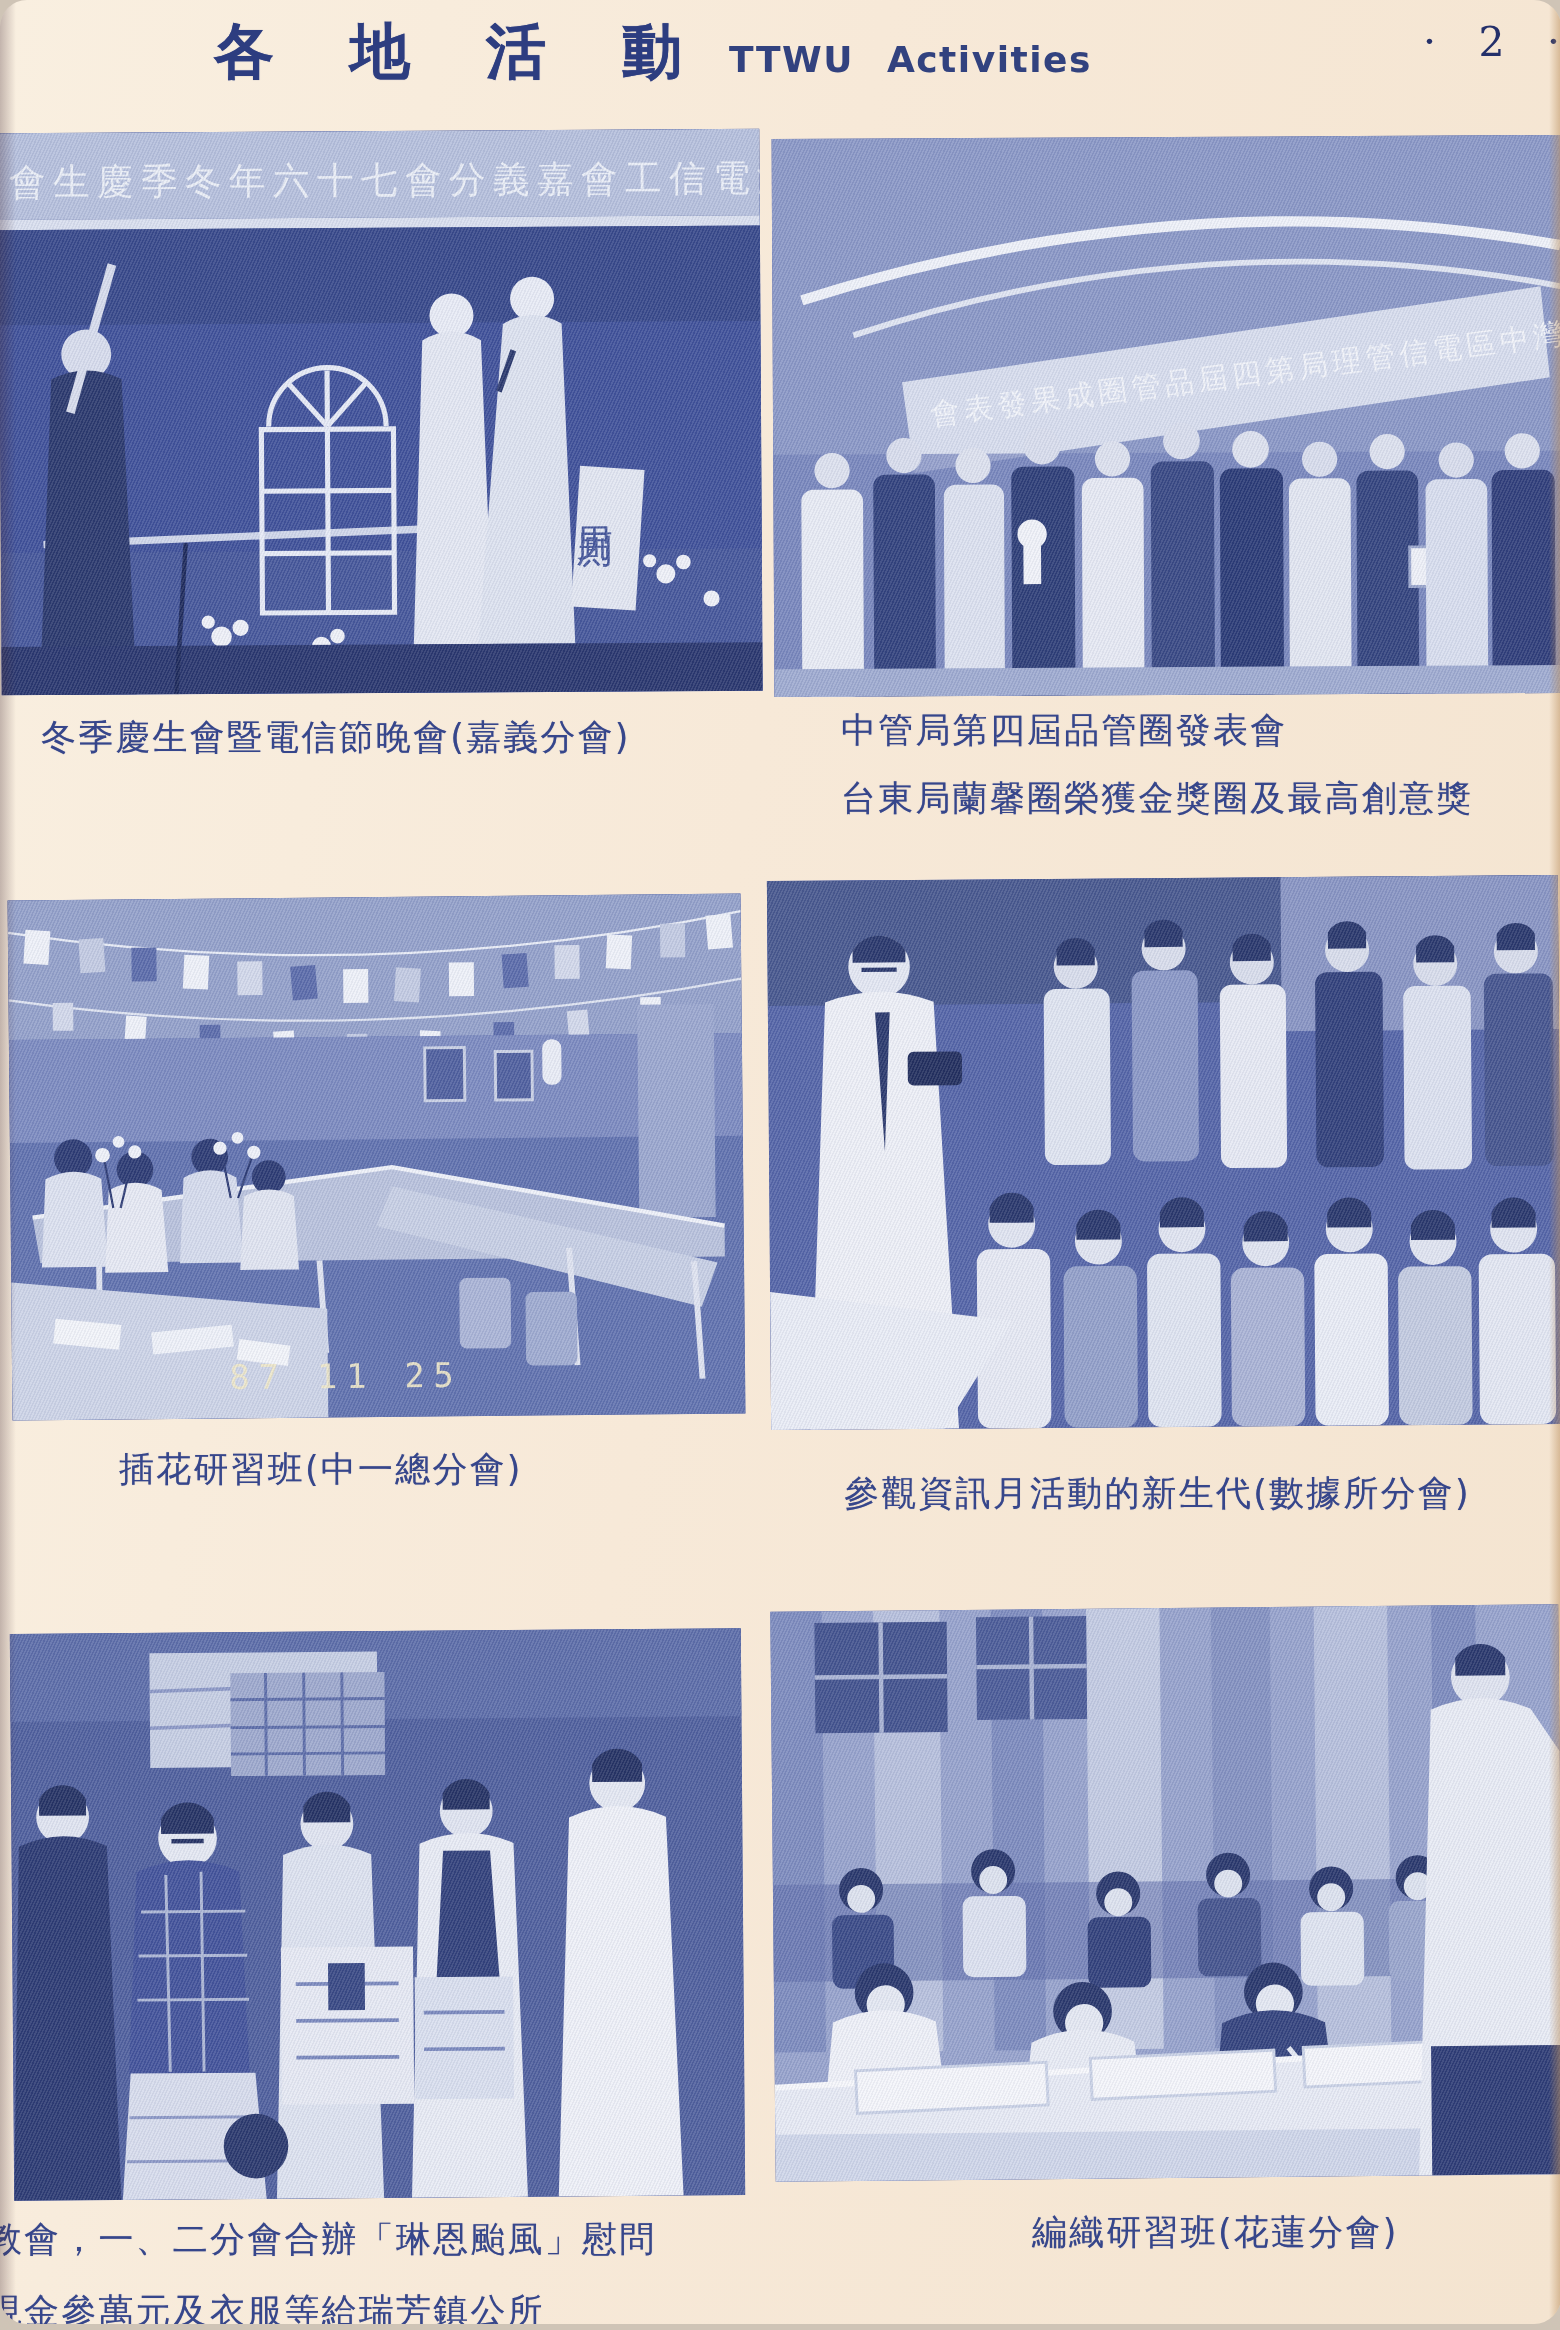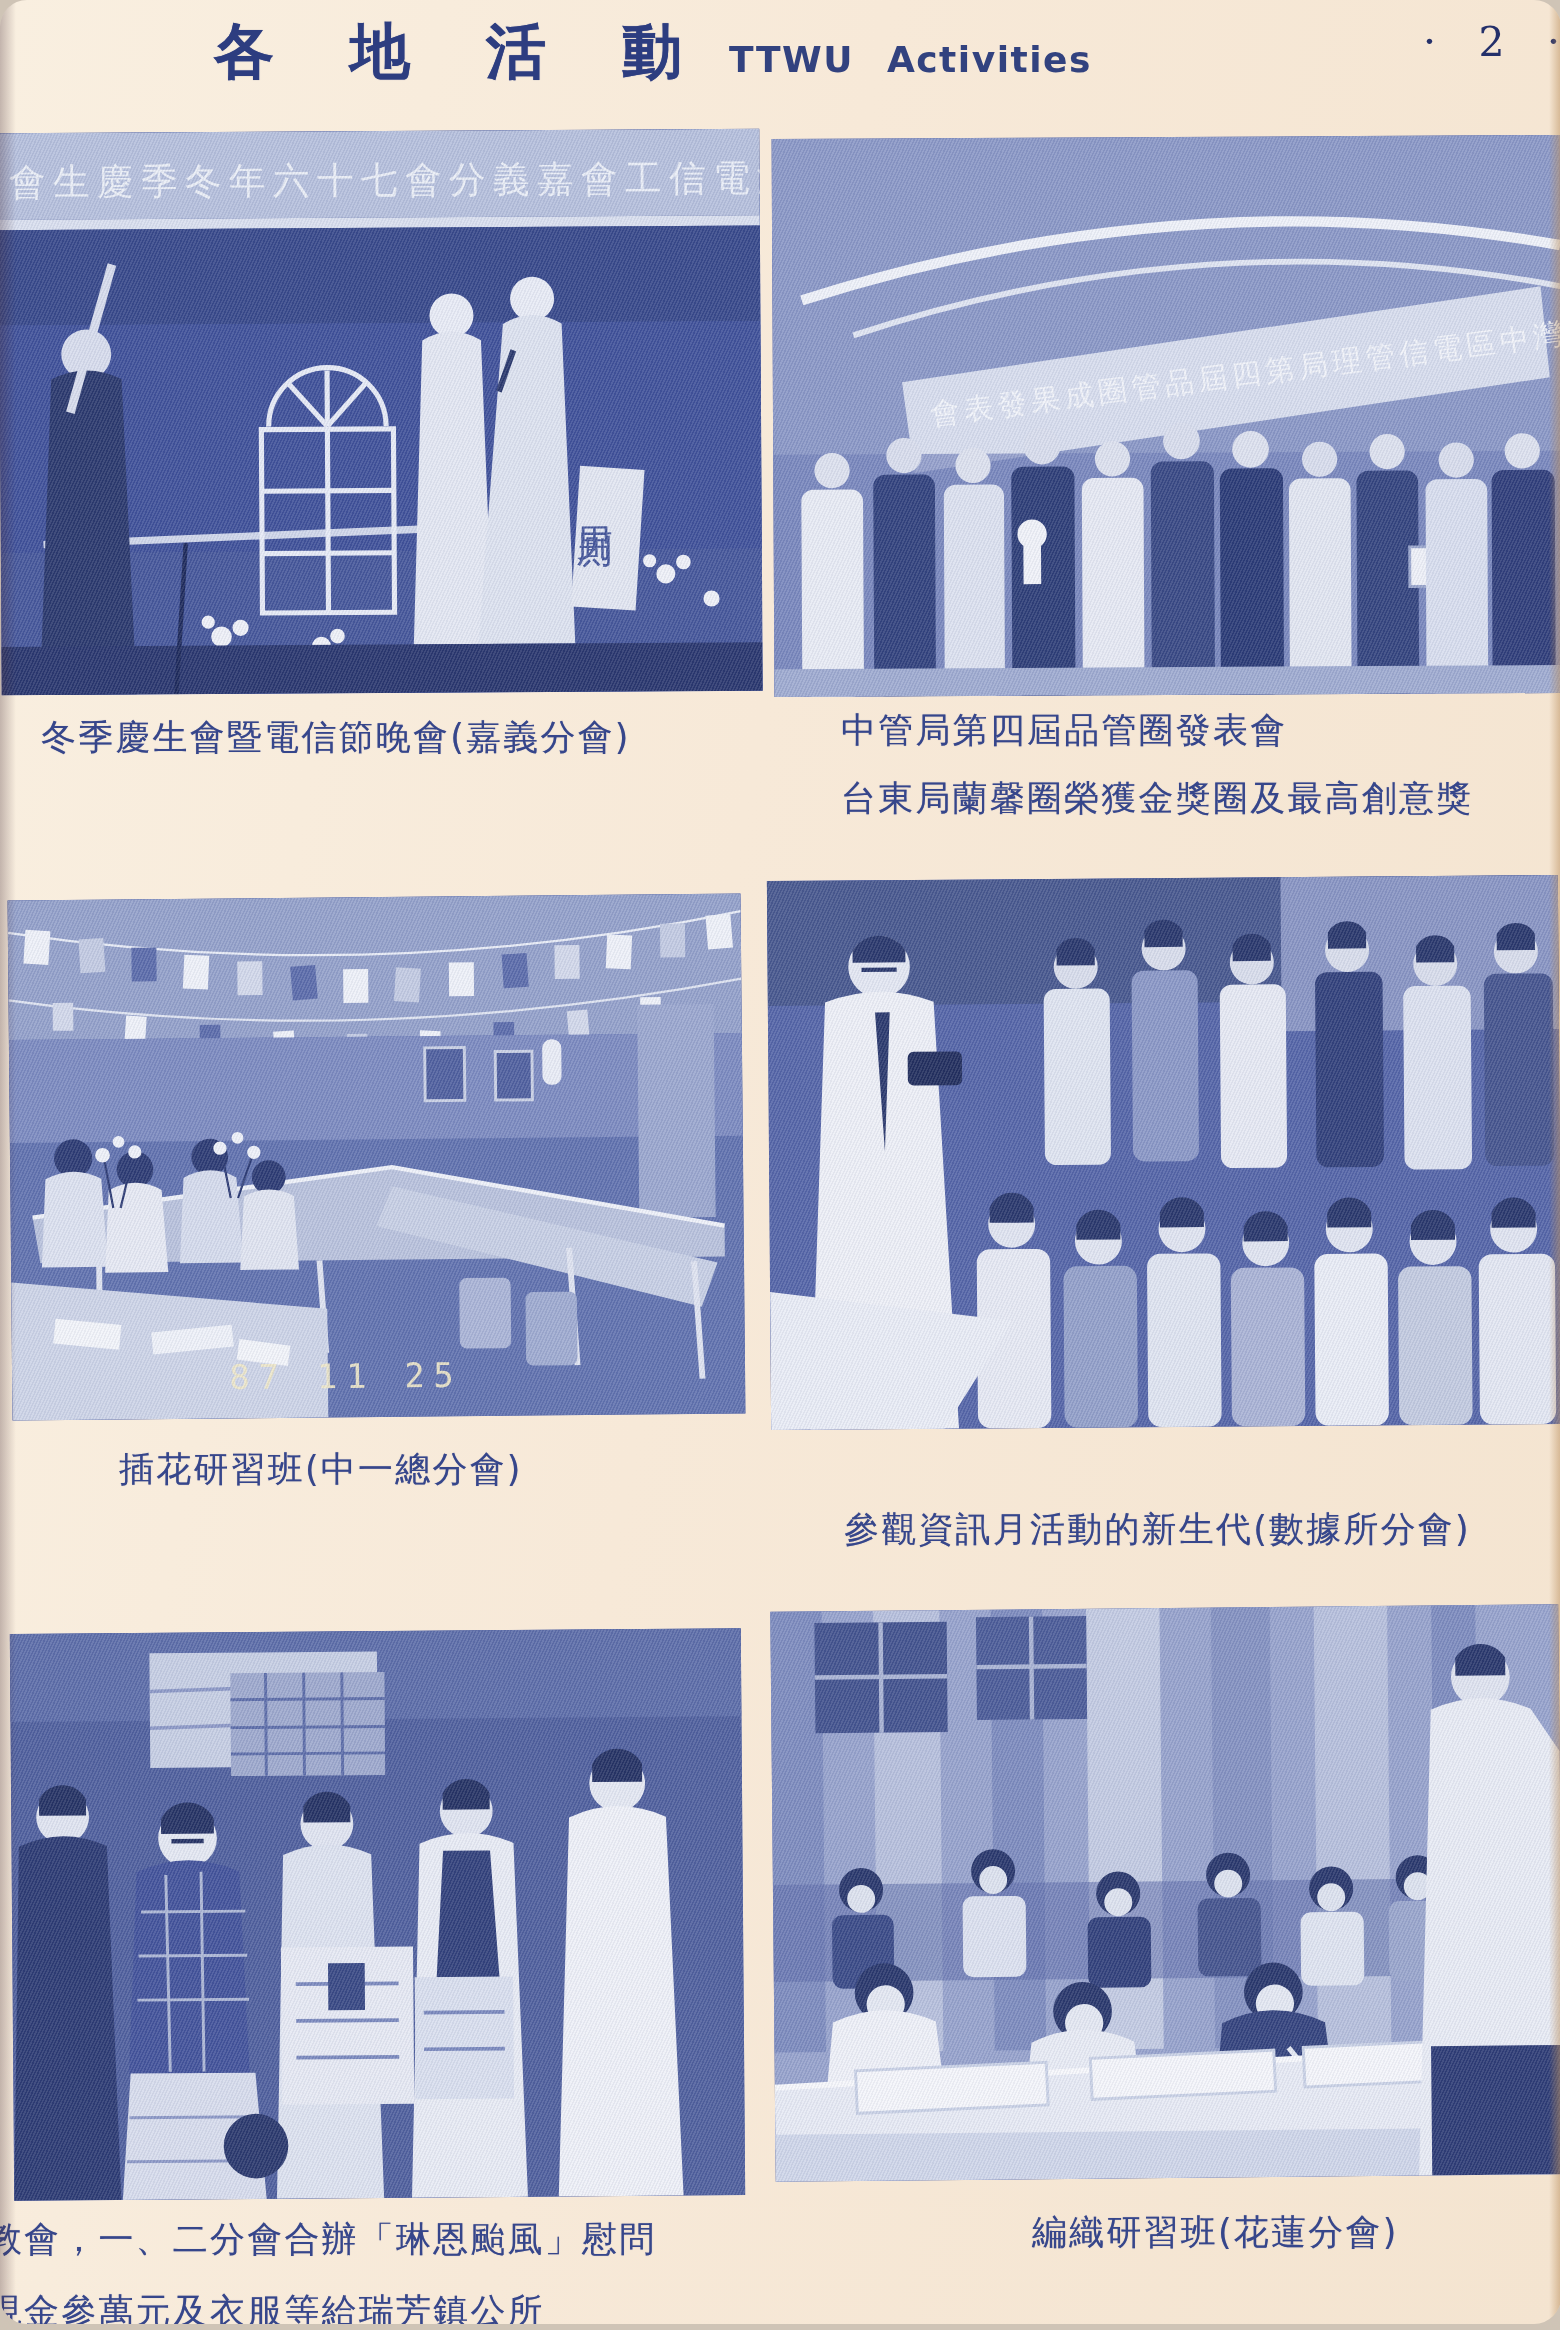--- a/index.html
+++ b/index.html
@@ -61,21 +61,21 @@
   #photo6{ left:773px; top:1608px; width:788px; height:570px; transform:rotate(-.55deg); }
 
   .caption{
     position:absolute; color:#36468b; font-size:35px;
     letter-spacing:2.2px; white-space:nowrap; line-height:68px;
     text-shadow:0 0 0.7px rgba(54,70,139,.55);
   }
   #cap1{ left:41px;   top:703px;  }
   #cap2{ left:841px; top:696px;  }
   #cap3{ left:119px;  top:1435px; }
-  #cap4{ left:844px; top:1495px; }
+  #cap4{ left:844px; top:1459px; }
   #cap5{ left:-13.2px;  top:2203px; line-height:72px; }
   #cap6{ left:1032px; top:2198px; }
 </style>
 </head>
 <body>
 
 <div class="page">
 
   <div class="header">
     <span class="title-zh">各地活動</span>

